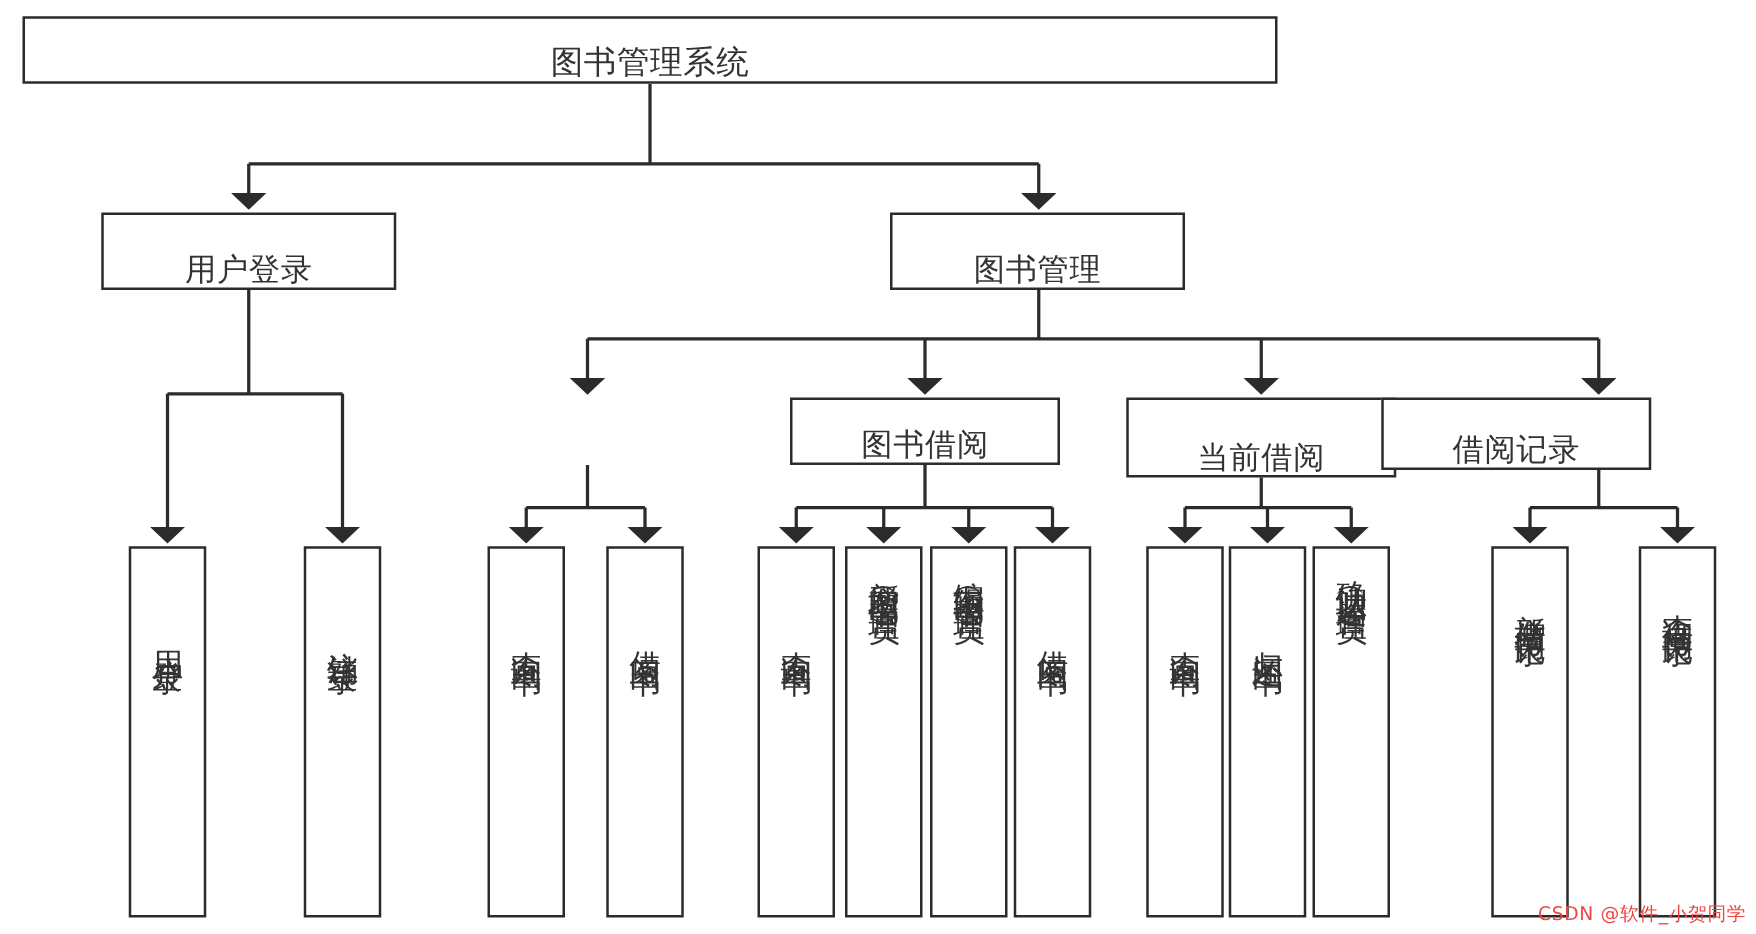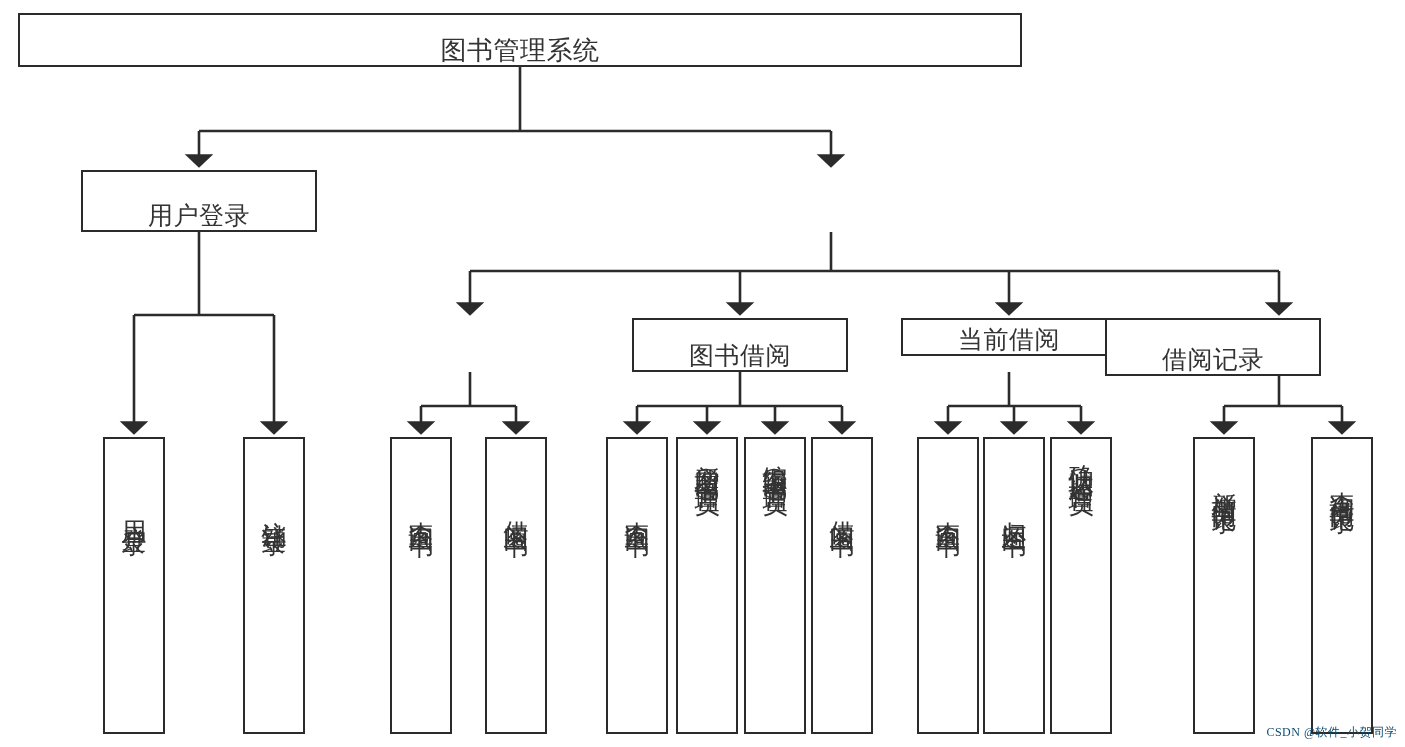--- a/index.html
+++ b/index.html
@@ -59,25 +59,24 @@
     text-orientation: upright;
     font-size: 25px;
     letter-spacing: 4px;
     line-height: 1;
   }
   .node.root .node-label { font-size: 26px; }
   .watermark {
     position: absolute;
     right: 8px;
     bottom: 6px;
-    font-size: 12px;
-    color: #0c4a6e;
+    font-size: 15px;
+    color: #ef4444;
     white-space: nowrap;
     letter-spacing: 0.5px;
-    font-family: Liberation Serif, serif;
   }
 </style>
 </head>
 <body>
 
 <div id="diagram-root">
 
   <svg class="edges" viewBox="0 0 1405 747" xmlns="http://www.w3.org/2000/svg">
     <defs>
       <marker id="arrowhead" markerWidth="10" markerHeight="12" refX="2.2" refY="6" orient="auto" markerUnits="strokeWidth">
@@ -128,25 +127,28 @@
     </g>
   </svg>
 
   <div class="node horizontal root" style="left:18px; top:13px; width:1004px; height:54px;">
     <span class="node-label">图书管理系统</span>
   </div>
 
   <div class="node horizontal" style="left:81px; top:170px; width:236px; height:62px;">
     <span class="node-label">用户登录</span>
   </div>
+  <div class="node horizontal" style="left:712px; top:170px; width:236px; height:62px;">
+    <span class="node-label">图书管理</span>
+  </div>
 
   <div class="node horizontal" style="left:632px; top:318px; width:216px; height:54px;">
     <span class="node-label">图书借阅</span>
   </div>
-  <div class="node horizontal" style="left:901px; top:318px; width:216px; height:38px;">
+  <div class="node horizontal" style="left:901px; top:318px; width:216px; height:64px;">
     <span class="node-label">当前借阅</span>
   </div>
   <div class="node horizontal" style="left:1105px; top:318px; width:216px; height:58px;">
     <span class="node-label">借阅记录</span>
   </div>
 
   <div class="node vertical" style="left:103px; top:437px; width:62px; height:297px; padding-top:62px;">
     <span class="node-label">用户登录</span>
   </div>
   <div class="node vertical" style="left:243px; top:437px; width:62px; height:297px; padding-top:62px;">

